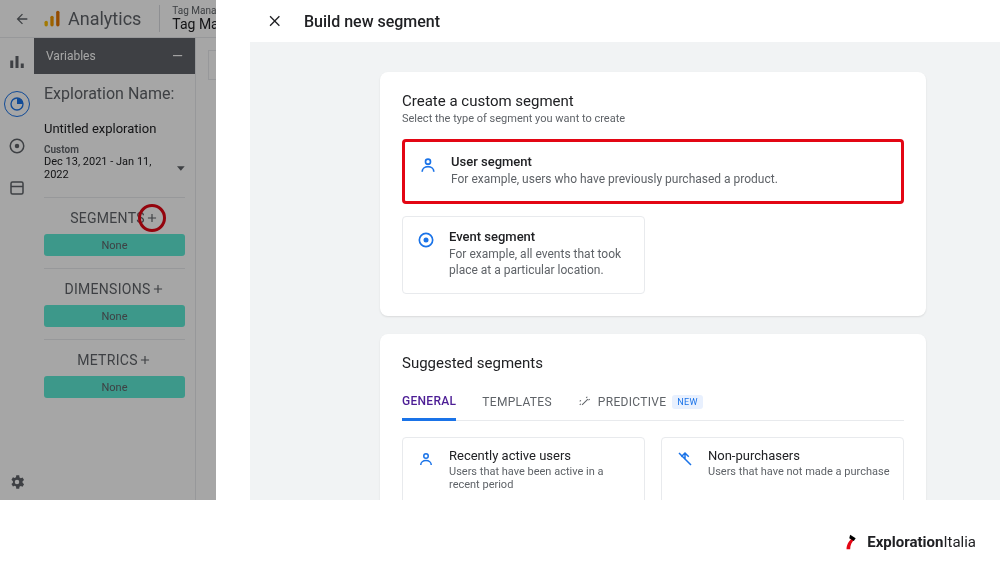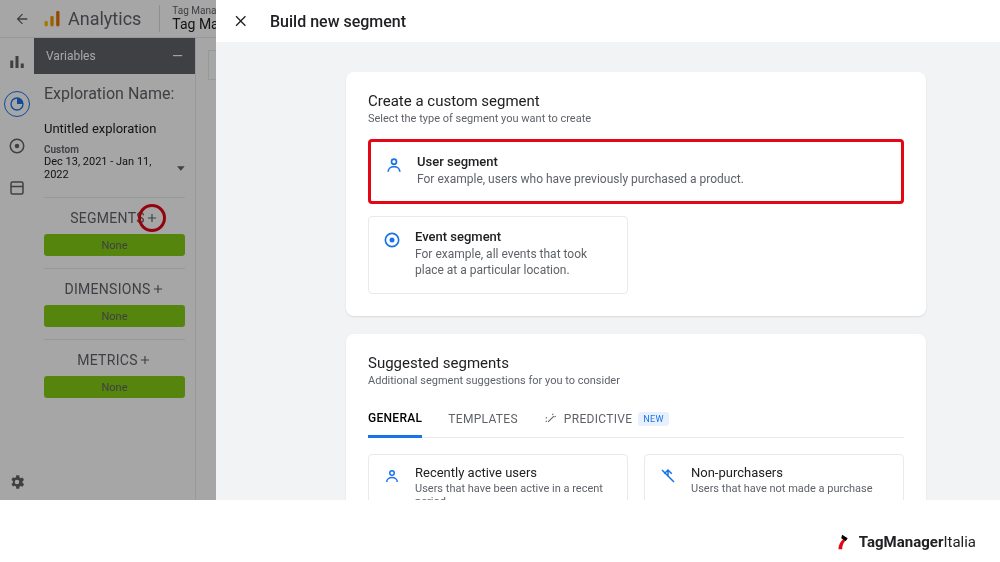--- a/index.html
+++ b/index.html
@@ -27,29 +27,29 @@
   .vars-panel { width:162px; background:#fff; border-right:1px solid #e8eaed; }
   .vars-header { background:#5f6368; color:#fff; font-size:12px; padding:10px 12px; display:flex; align-items:center; justify-content:space-between; }
   .vars-header .minus { font-size:14px; }
   .vp-body { padding:10px 10px 0 10px; }
   .vp-label { font-size:16px; color:#5f6368; }
   .vp-name { font-size:13px; color:#202124; margin-top:18px; margin-bottom:8px; }
   .vp-custom { font-size:10px; color:#5f6368; font-weight:600; }
   .vp-date { font-size:11px; color:#202124; display:flex; align-items:center; gap:4px; margin-bottom:2px; }
   .vp-section { border-top:1px solid #e8eaed; padding:12px 0 12px 0; }
   .vp-sec-row { display:flex; justify-content:center; align-items:center; font-size:14px; color:#5f6368; letter-spacing:.3px; margin-bottom:8px;}
-  .none-pill { height:22px; background:#84cc16; border-radius:3px; display:flex; align-items:center; justify-content:center; font-size:11px; color:#5f6368; }
+  .none-pill { height:22px; background:#5eead4; border-radius:3px; display:flex; align-items:center; justify-content:center; font-size:11px; color:#5f6368; }
   .plus-circle { position:relative; }
   
   .canvas-area { flex:1; background:#fff; padding:12px; }
   .canvas-top { background:#fff; border:1px solid #e8eaed; height:30px; display:flex; align-items:center; padding:0 8px; }
   .tab-label { font-size:12px; color:#5f6368; }
   
   
-  .modal { position:absolute; top:0; left:216px; width:784px; height:500px; background:#fff; display:flex; flex-direction:column; box-shadow:0 0 0 0; }
+  .modal { position:absolute; top:0; left:216px; width:784px; height:500px; background:#fff; display:flex; flex-direction:column; box-shadow:0 0 0 0;padding-left:34px; }
   .modal-header { display:flex; align-items:center; gap:18px; height:42px; padding:0 14px; }
   .close-btn { width:22px; height:22px; color:#202124; display:flex; align-items:center; justify-content:center; }
   .modal-title { font-size:16px; font-weight:500; color:#202124; }
   .modal-body { flex:1; overflow:auto; background:#f1f3f4; padding:30px 74px 12px 130px; }
   
   .card { background:#fff; border-radius:8px; box-shadow:0 1px 2px rgba(0,0,0,.1); padding:20px 22px 22px 22px; margin-bottom:18px; }
   .card-title { font-size:15px; color:#202124; }
   .card-sub { font-size:11px; color:#5f6368; margin-top:2px; margin-bottom:14px; }
   
   .options-row { display:flex; }
@@ -57,21 +57,21 @@
   .option.highlight { border:3px solid #e30614; }
   .opt-icon { width:22px; height:22px; flex-shrink:0; display:flex; align-items:center; justify-content:center; }
   .opt-title { font-size:13px; color:#202124; font-weight:500; }
   .opt-desc { font-size:12px; color:#5f6368; margin-top:2px; line-height:1.35; }
   
   .options-row2 { display:flex; gap:16px; margin-top:12px; }
   .options-row2 .option { flex: 0 0 calc(50% - 8px); }
   
   .tabs { display:flex; gap:26px; border-bottom:1px solid #e8eaed; margin-top:12px; margin-bottom:16px; align-items:center; font-size:12px; }
   .tab { padding:10px 0; color:#5f6368; letter-spacing:.3px; display:flex; align-items:center; gap:6px; }
-  .tab.active { color:#000000; border-bottom:3px solid #1a73e8; margin-bottom:-1px; font-weight:500; }
+  .tab.active { color:#4c1d95; border-bottom:3px solid #1a73e8; margin-bottom:-1px; font-weight:500; }
   .badge-new { background:#e8f0fe; color:#1a73e8; font-size:9px; padding:2px 5px; border-radius:3px; }
   
   .sug-row { display:flex; gap:16px; margin-bottom:12px; }
   .sug-item { flex:1; border:1px solid #e8eaed; border-radius:4px; padding:10px 12px 12px 12px; display:flex; gap:12px; align-items:flex-start; }
   .sug-title { font-size:13px; color:#202124; font-weight:400; }
   .sug-desc { font-size:11px; color:#5f6368; margin-top:2px; }
   
   
   .red-circle { position:absolute; width:28px; height:28px; border:3px solid #e30614; border-radius:50%; top:-7px; left:-7px; }
   
@@ -235,21 +235,20 @@
           <div>
             <div class="opt-title">Event segment</div>
             <div class="opt-desc">For example, all events that took place at a particular location.</div>
           </div>
         </div>
       </div>
     </div>
 
     <div class="card">
       <div class="card-title">Suggested segments</div>
-      <div class="card-sub">Additional segment suggestions for you to consider</div>
       <div class="tabs">
         <div class="tab active">GENERAL</div>
         <div class="tab">TEMPLATES</div>
         <div class="tab">
           <svg width="14" height="14" viewBox="0 0 24 24">
               <path d="M7 17L17 7m-3-2l2-2m2 6l2-2M5 9l-2 2m2 4l-2 2" stroke="#5f6368" stroke-width="1.8" fill="none"></path>
             </svg>
           <span>PREDICTIVE</span>
           <span class="badge-new">NEW</span>
         </div>
@@ -282,14 +281,14 @@
 
     </div>
   </div>
 </div>
 
 <div class="watermark">
   <svg width="22" height="24" viewBox="0 0 24 24">
     <path d="M6 20c0-6 4-10 6-12l2 2c-2 2-4 5-4 10z" fill="#e30614"></path>
     <path d="M10 4l6 4-2 3-5-3z" fill="#000"></path>
   </svg>
-  <span><b>TagManager</b><span>Italia</span></span>
+  <span><b>Exploration</b><span>Italia</span></span>
 </div>
 
 </body></html>

